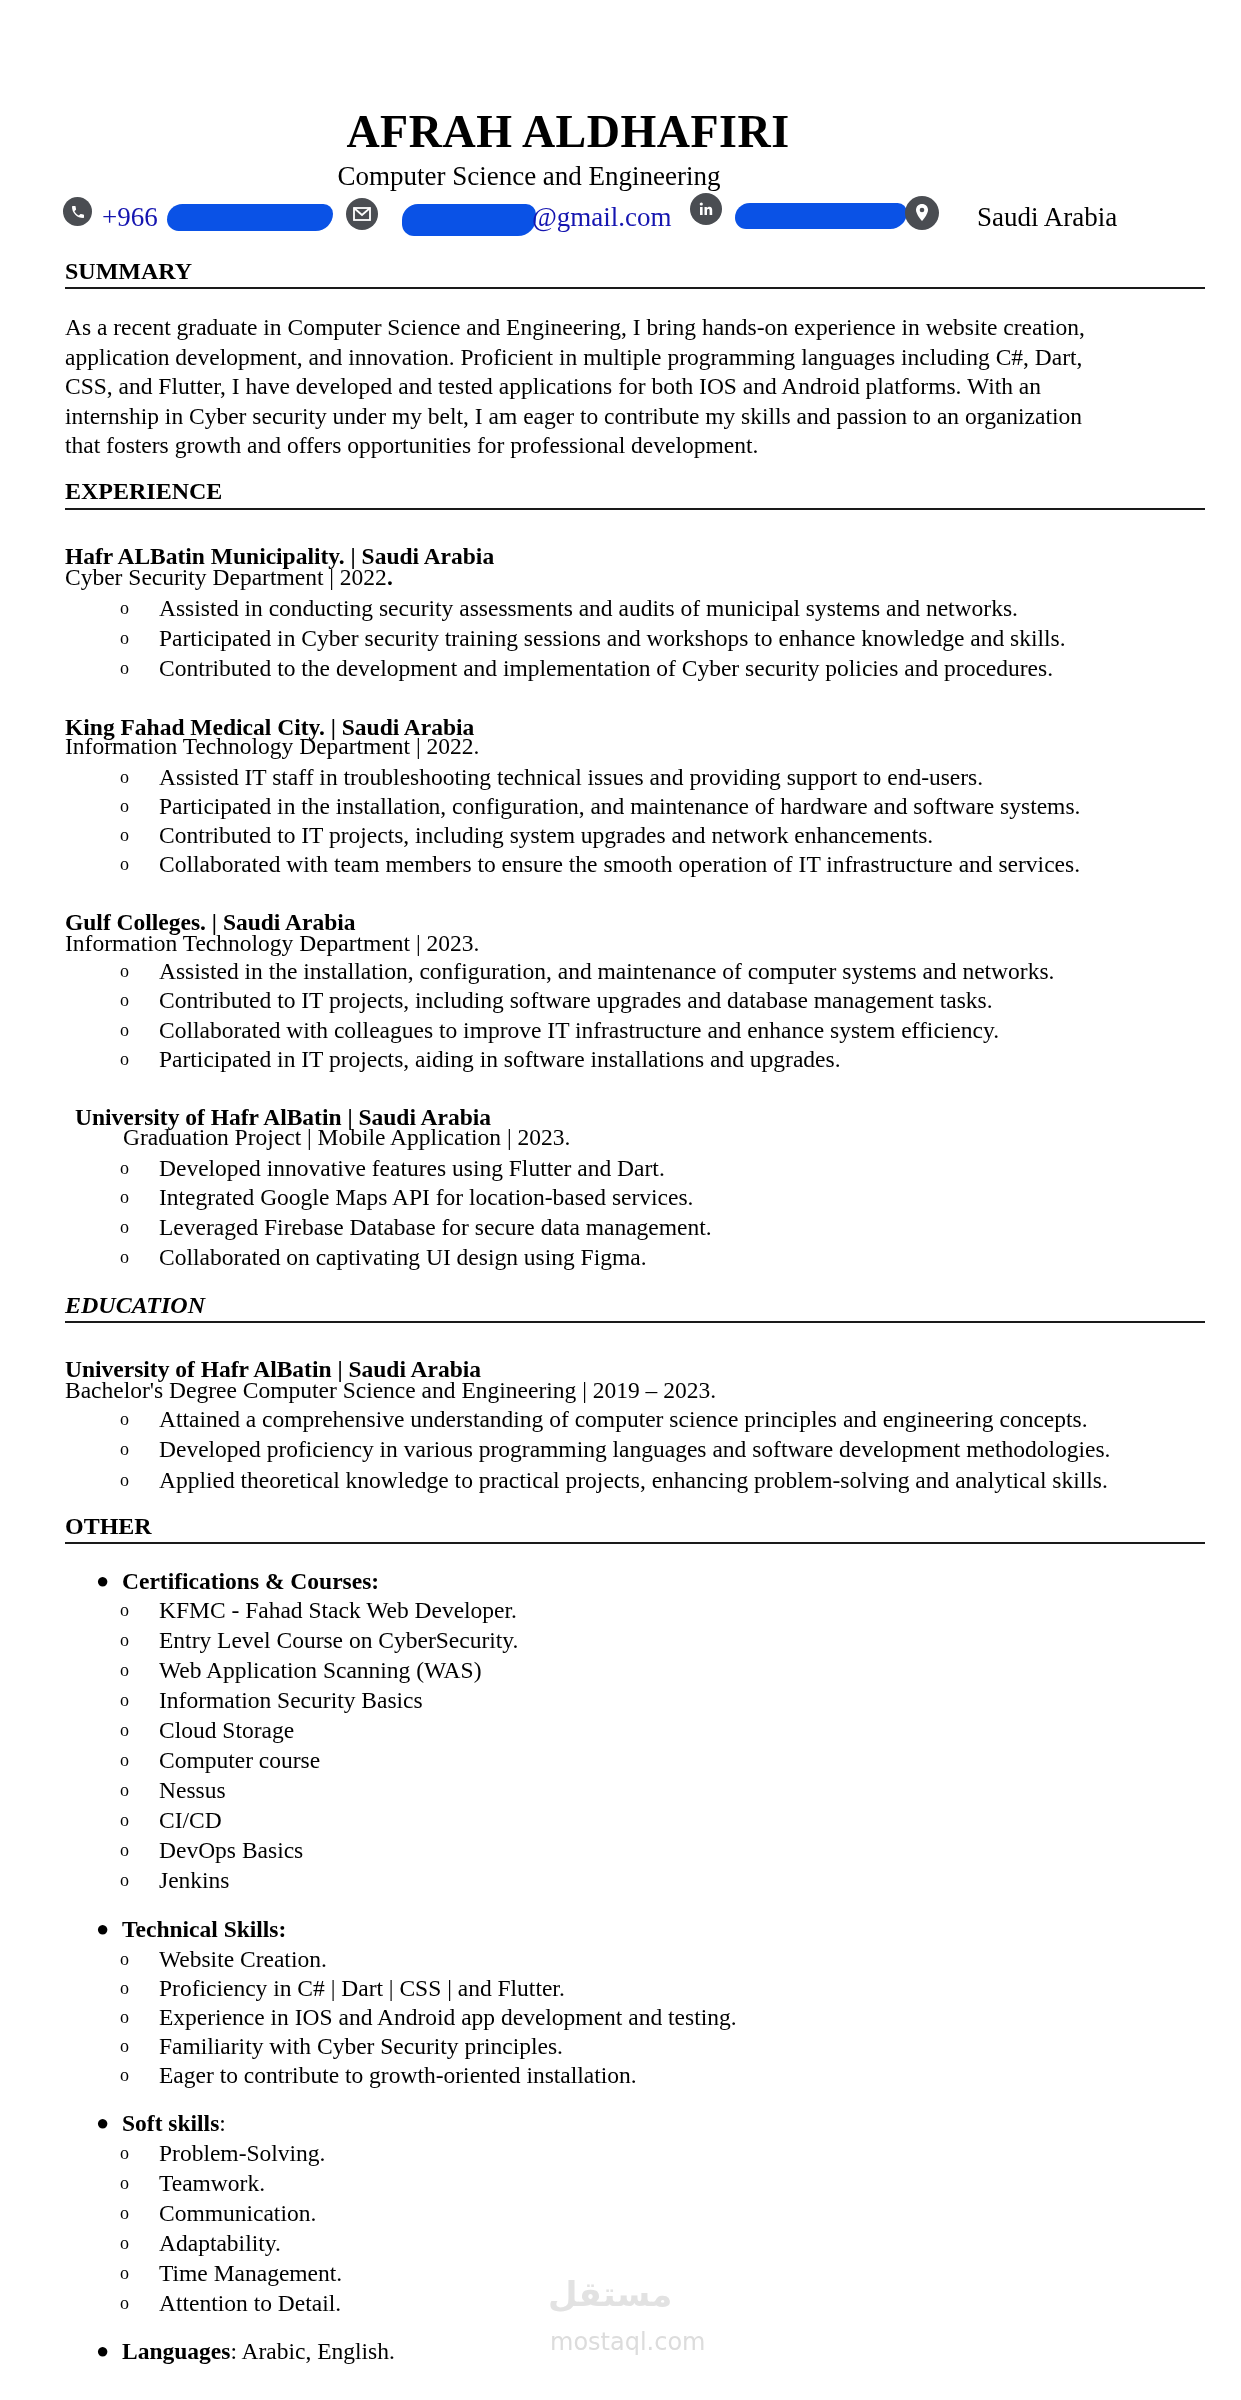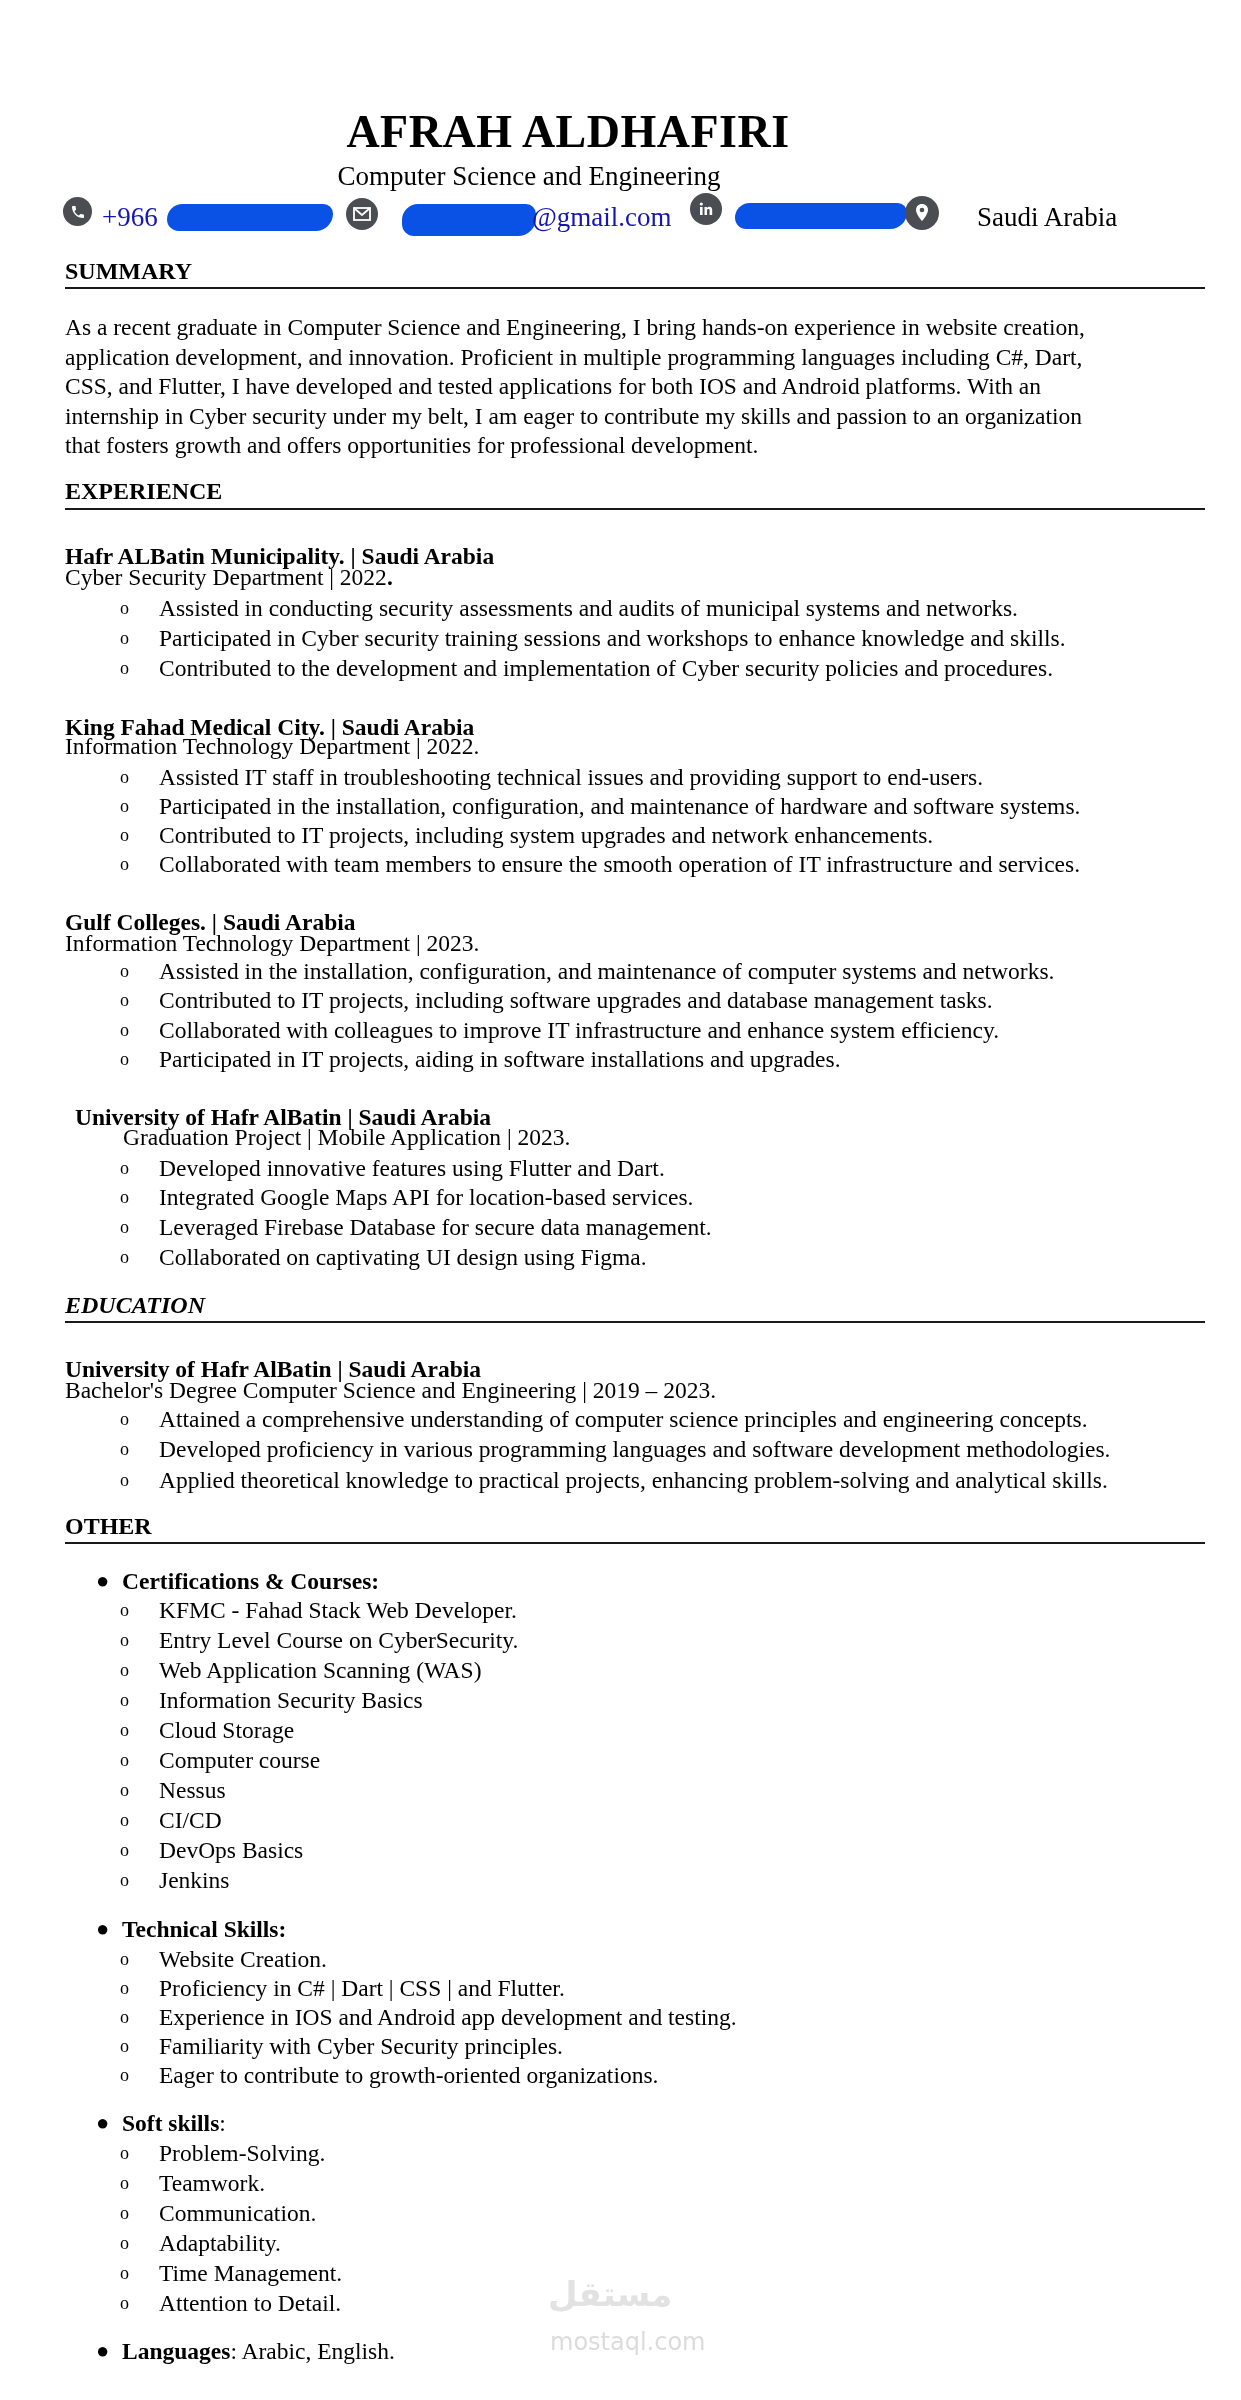--- a/index.html
+++ b/index.html
@@ -246,21 +246,21 @@
   <div class="bullet-row" style="top:2002px;">
       <span class="hollow">o</span>
       <span class="bullet-text">Experience in IOS and Android app development and testing.</span>
     </div>
   <div class="bullet-row" style="top:2031px;">
       <span class="hollow">o</span>
       <span class="bullet-text">Familiarity with Cyber Security principles.</span>
     </div>
   <div class="bullet-row" style="top:2060px;">
       <span class="hollow">o</span>
-      <span class="bullet-text">Eager to contribute to growth-oriented organizations.</span>
+      <span class="bullet-text">Eager to contribute to growth-oriented installation.</span>
     </div>
 </div>
 
 <div>
   <div class="bullet-row" style="top:2108px;">
       <span class="filled">●</span>
       <span class="group-label"><b>Soft skills</b><span>:</span></span>
     </div>
   <div class="bullet-row" style="top:2138px;">
       <span class="hollow">o</span>

